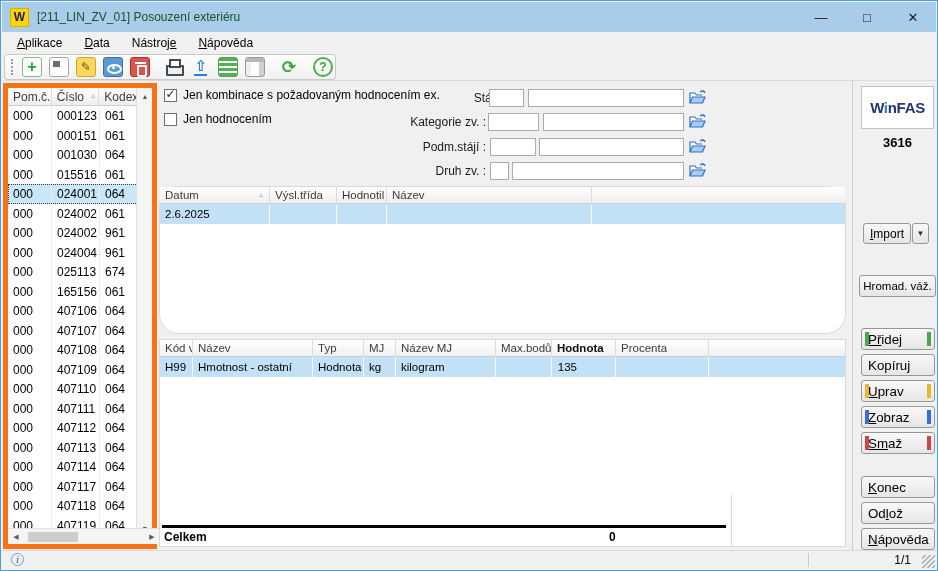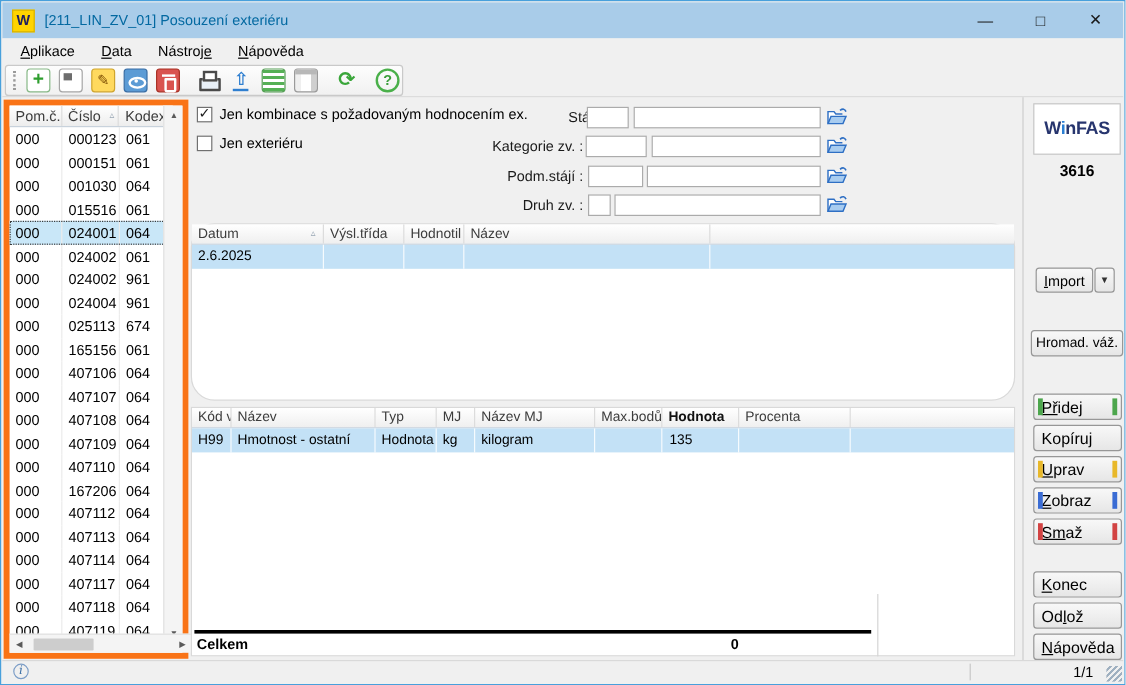--- a/index.html
+++ b/index.html
@@ -7,21 +7,21 @@
     width:938px;height:571px;position:relative;overflow:hidden;
     font-family:"Liberation Sans","DejaVu Sans",sans-serif;font-size:12px;color:#000;
     background:#f0f0f0;
   }
   .win{position:absolute;inset:0;border:1px solid #48a0dc;box-sizing:border-box;}
 
   
   .titlebar{position:absolute;left:1px;top:1px;right:1px;height:30px;background:#a9cce9;display:flex;align-items:center;}
   .app-icon{width:19px;height:19px;margin-left:8px;background:#ffd400;border:1px solid #d8b200;
     display:flex;align-items:center;justify-content:center;font-weight:bold;font-size:12px;color:#202060;box-sizing:border-box;}
-  .title{margin-left:8px;font-size:12px;color:#0369a1;}
+  .title{margin-left:8px;font-size:12px;color:#14532d;}
   .winctl{margin-left:auto;display:flex;height:100%;}
   .wbtn{width:46px;height:100%;display:flex;align-items:center;justify-content:center;font-size:13px;color:#1a1a1a;}
 
   
   .menubar{position:absolute;left:1px;top:31px;right:1px;height:21px;background:#f0f0f0;display:flex;align-items:center;padding-left:4px;}
   .mi{padding:3px 11px;}
   .mn{text-decoration:underline;}
 
   
   .toolbar{position:absolute;left:1px;top:52px;right:1px;height:28px;background:#f0f0f0;border-bottom:1px solid #dcdcdc;box-sizing:border-box;}
@@ -286,21 +286,21 @@
         <div class="c">407109</div>
         <div class="c">064</div>
       </div>
         <div class="lt-row">
         <div class="c">000</div>
         <div class="c">407110</div>
         <div class="c">064</div>
       </div>
         <div class="lt-row">
         <div class="c">000</div>
-        <div class="c">167206</div>
+        <div class="c">407111</div>
         <div class="c">064</div>
       </div>
         <div class="lt-row">
         <div class="c">000</div>
         <div class="c">407112</div>
         <div class="c">064</div>
       </div>
         <div class="lt-row">
         <div class="c">000</div>
         <div class="c">407113</div>
@@ -337,21 +337,21 @@
       <span class="sb-thumb" style="left:20px;top:3px;width:50px;height:10px;"></span>
     </div>
   </div>
 
   <div class="cbrow" style="left:163px;top:87px;">
     <span class="cbbox" data-checked="true"></span>
     <span>Jen kombinace s požadovaným hodnocením ex.</span>
   </div>
   <div class="cbrow" style="left:163px;top:111px;">
     <span class="cbbox" data-checked="false"></span>
-    <span>Jen exteriéru</span>
+    <span>Jen hodnocením</span>
   </div>
 
   <div class="flabel" style="left:398px;top:90px;">Stáj :</div>
   <div class="fi" style="left:488px;top:88px;width:35px;"></div>
   <div class="fi" style="left:527px;top:88px;width:156px;"></div>
   <svg class="folder" style="left:687px;top:88px;" viewBox="0 0 19 17">
       <path d="M2 14 L2 4 L7 4 L8.5 6 L14 6" fill="#fff" stroke="#2e6fc4" stroke-width="1.2"></path>
       <path d="M2 14 L4.5 8 L17 8 L14.5 14 Z" fill="#a8ccf0" stroke="#2e6fc4" stroke-width="1.2"></path>
       <path d="M12 3 q 3.5 -2.5 5 1" fill="none" stroke="#2e6fc4" stroke-width="1.4"></path>
     </svg>

